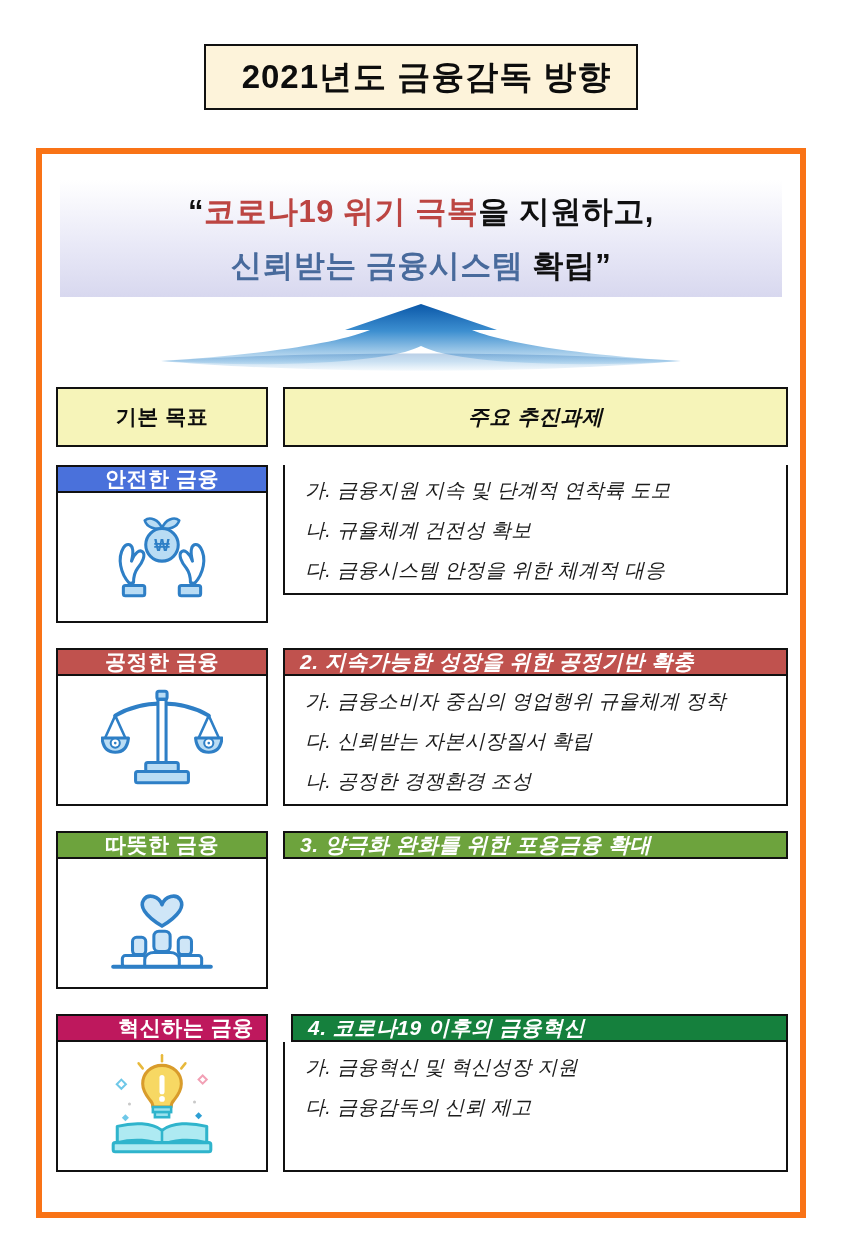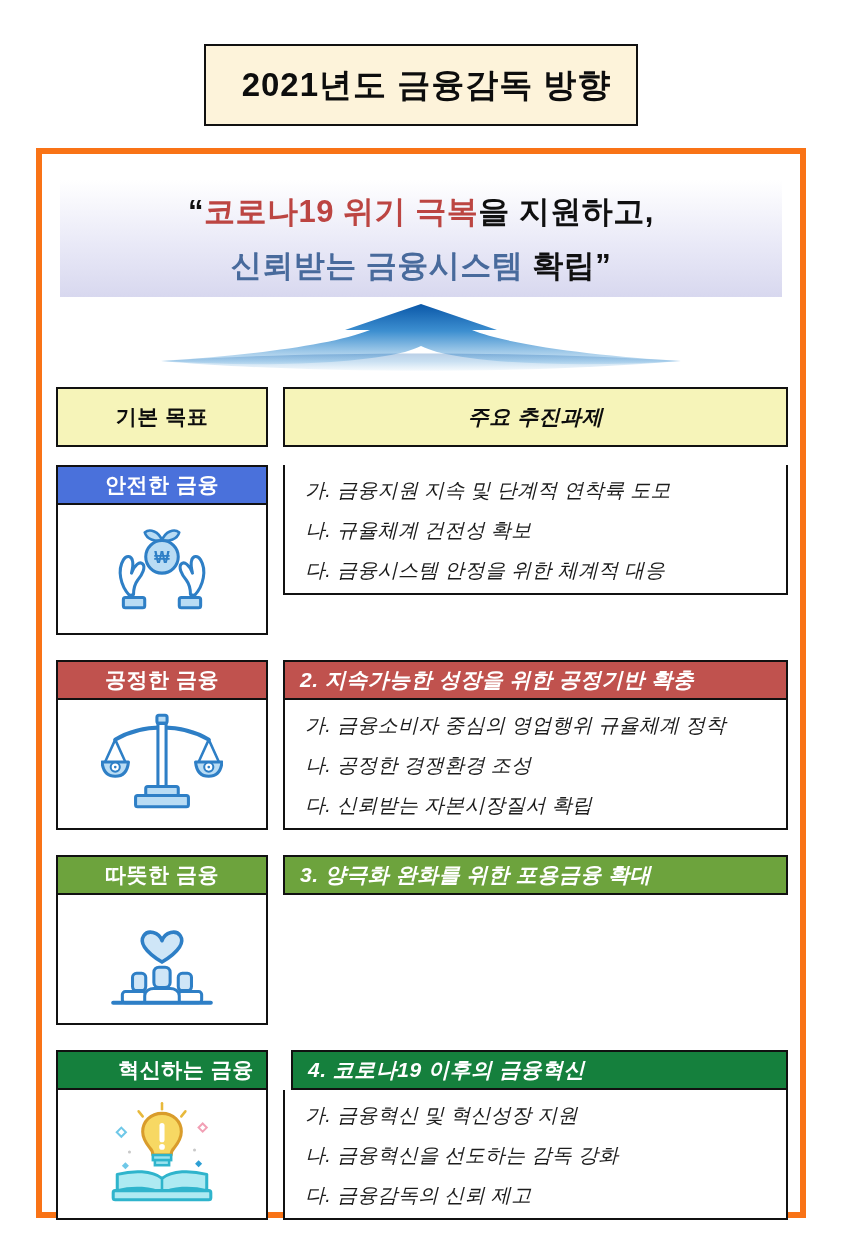--- a/index.html
+++ b/index.html
@@ -4,21 +4,21 @@
 <style>
   * { box-sizing: border-box; margin: 0; padding: 0; }
   html, body { background: #fff; }
   body {
     width: 841px; height: 1238px; position: relative;
     font-family: "Liberation Sans", "DejaVu Sans", sans-serif;
     color: #1f1f1f;
   }
   
   .title-box {
-    width: 434px; height: 82px; margin: 44px auto 0;
+    width: 434px; height: 66px; margin: 44px auto 0;
     background: #fdf3da; border: 2px solid #111;
     display: flex; align-items: center; justify-content: center;
     font-size: 33px; font-weight: bold; letter-spacing: 1px; color: #0d0d0d; padding-left: 12px;
   }
   
   .main-frame {
     position: absolute; left: 36px; top: 148px; width: 770px; height: 1070px;
     border: 6px solid #f97316; background: #fff;
   }
   
@@ -40,21 +40,21 @@
   .col-right { flex: 1; font-style: italic; }
   .col-head {
     margin-top: 11px; height: 60px; background: #f6f4b9; border: 2px solid #111;
     display: flex; align-items: center; justify-content: center;
     font-size: 21px; font-weight: bold; color: #0d0d0d; letter-spacing: 0.5px;
   }
   
   .data-row { margin-top: 18px; }
   .data-row + .data-row { margin-top: 25px; }
   .cell-head {
-    height: 40px; border: 2px solid #111; color: #ffffff;
+    height: 28px; border: 2px solid #111; color: #ffffff;
     font-size: 21px; font-weight: bold; letter-spacing: 0.5px;
     display: flex; align-items: center;
   }
   .cell-head.center { justify-content: center; }
   .cell-head.lead { padding-left: 15px; }
   .cell-body {
     border: 2px solid #111; border-top: none; background: #fff; height: 130px;
   }
   .icon-body { display: flex; align-items: center; justify-content: center; }
   .list-body { padding: 5px 8px 0 20px; }
@@ -154,22 +154,22 @@
                 <rect x="34" y="85" width="52" height="11" rx="2" fill="#b9dcf4" stroke-width="3"></rect>
               </g>
             </svg>
           </span>
         </div>
       </div>
       <div class="col-right">
         <div class="cell-head lead" style="background-color: rgb(192, 82, 78);">2. 지속가능한 성장을 위한 공정기반 확충</div>
         <div class="cell-body list-body">
           <div class="task-item">가. 금융소비자 중심의 영업행위 규율체계 정착</div>
+          <div class="task-item">다. 신뢰받는 자본시장질서 확립</div>
           <div class="task-item">나. 공정한 경쟁환경 조성</div>
-          <div class="task-item">다. 신뢰받는 자본시장질서 확립</div>
         </div>
       </div>
     </div>
 
     <div class="flex-row data-row">
       <div class="col-left">
         <div class="cell-head center" style="background-color: rgb(109, 163, 61);">따뜻한 금융</div>
         <div class="cell-body icon-body">
           <span>
             <svg width="122" height="106" viewBox="0 0 120 104">
@@ -187,21 +187,21 @@
           </span>
         </div>
       </div>
       <div class="col-right">
         <div class="cell-head lead" style="background-color: rgb(109, 163, 61);">3. 양극화 완화를 위한 포용금융 확대</div>
       </div>
     </div>
 
     <div class="flex-row data-row">
       <div class="col-left">
-        <div class="cell-head center" style="background-color: #15803d; padding-left: 48px;">혁신하는 금융</div>
+        <div class="cell-head center" style="background-color: #be185d; padding-left: 48px;">혁신하는 금융</div>
         <div class="cell-body icon-body">
           <span>
             <svg width="122" height="106" viewBox="0 0 120 104">
               <g stroke="#e8b93c" stroke-width="2.5" stroke-linecap="round">
                 <line x1="60" y1="4" x2="60" y2="10"></line>
                 <line x1="37" y1="12" x2="41" y2="17"></line>
                 <line x1="83" y1="12" x2="79" y2="17"></line>
               </g>
               <path d="M20,28 l4.5,4.5 -4.5,4.5 -4.5,-4.5 Z" fill="none" stroke="#6fc8e8" stroke-width="2"></path>
               <path d="M100,24 l4,4 -4,4 -4,-4 Z" fill="none" stroke="#f2a0b5" stroke-width="2"></path>
@@ -218,20 +218,19 @@
               <line x1="60" y1="78" x2="60" y2="93" stroke="#2fb4cc" stroke-width="2.5"></line>
               <rect x="12" y="90" width="96" height="9" rx="2" fill="#aeeaf2" stroke="#2fb4cc" stroke-width="3"></rect>
             </svg>
           </span>
         </div>
       </div>
       <div class="col-right">
         <div class="cell-head lead" style="background-color: #15803d; margin-left: 8px;">4. 코로나19 이후의 금융혁신</div>
         <div class="cell-body list-body">
           <div class="task-item">가. 금융혁신 및 혁신성장 지원</div>
-          <div class="task-item">나. 금융혁신을 선도하는 감독 강화</div>
           <div class="task-item">다. 금융감독의 신뢰 제고</div>
         </div>
       </div>
     </div>
 
   </div>
 </div>
 
 </body></html>

